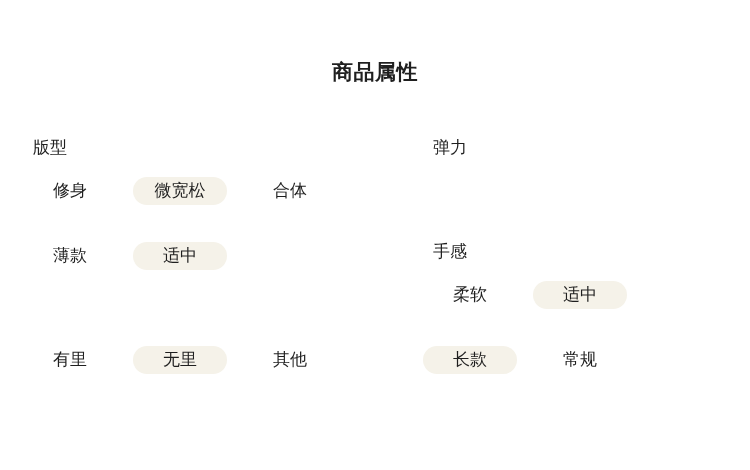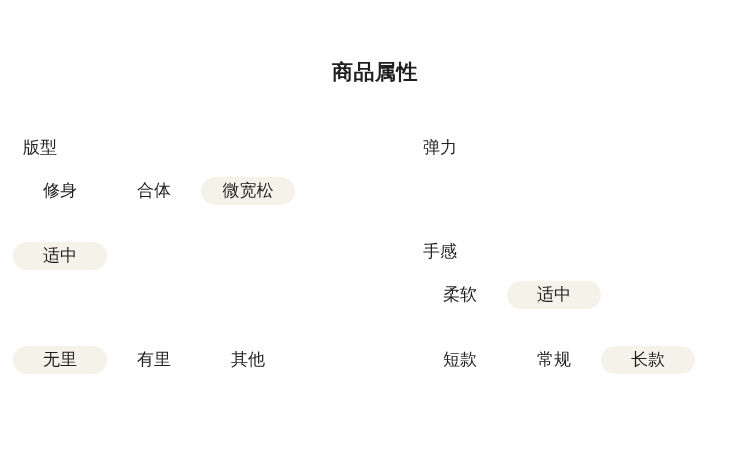--- a/index.html
+++ b/index.html
@@ -25,32 +25,32 @@
     font-size: 21px;
     line-height: 28px;
     font-weight: 600;
     margin-bottom: 52px;
     letter-spacing: 0.5px;
   }
   .groups {
     display: grid;
     grid-template-columns: 400px 1fr;
     row-gap: 37px;
-    padding-left: 13px;
+    padding-left: 23px;
     padding-right: 25px;
   }
   .group-label {
     font-size: 17px;
     line-height: 19px;
     padding-left: 10px;
     margin-bottom: 20px;
   }
   .options {
     display: flex;
-    gap: 0;
+    gap: 16px;
   }
   .option {
     min-width: 94px;
     height: 28px;
     line-height: 28px;
     text-align: center;
     font-size: 17px;
     color: var(--text);
     background: transparent;
     border: none;
@@ -66,47 +66,47 @@
 </head>
 <body>
 
 <div class="page">
   <h1 class="title">商品属性</h1>
   <div class="groups">
       <section class="group">
     <div class="group-label">版型</div>
     <div class="options">
           <button class="option" type="button">修身</button>
+          <button class="option selected" type="button">微宽松</button>
           <button class="option" type="button">合体</button>
-          <button class="option selected" type="button">微宽松</button>
         </div>
   </section>
       <section class="group">
     <div class="group-label">弹力</div>
   </section>
       <section class="group">
     <div class="options">
+          <button class="option" type="button">薄款</button>
           <button class="option selected" type="button">适中</button>
         </div>
   </section>
       <section class="group">
     <div class="group-label">手感</div>
     <div class="options">
           <button class="option" type="button">柔软</button>
           <button class="option selected" type="button">适中</button>
         </div>
   </section>
       <section class="group">
     <div class="options">
+          <button class="option" type="button">有里</button>
           <button class="option selected" type="button">无里</button>
-          <button class="option" type="button">有里</button>
           <button class="option" type="button">其他</button>
         </div>
   </section>
       <section class="group">
     <div class="options">
-          <button class="option" type="button">短款</button>
+          <button class="option selected" type="button">长款</button>
           <button class="option" type="button">常规</button>
-          <button class="option selected" type="button">长款</button>
         </div>
   </section>
     </div>
 </div>
 
 </body></html>

